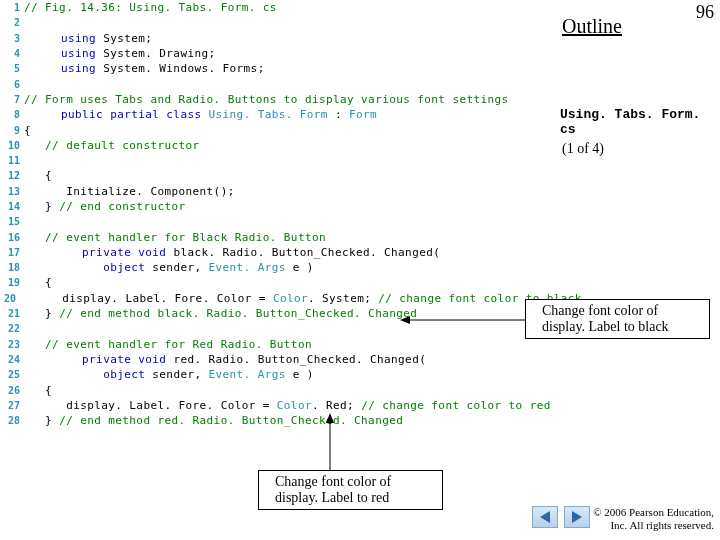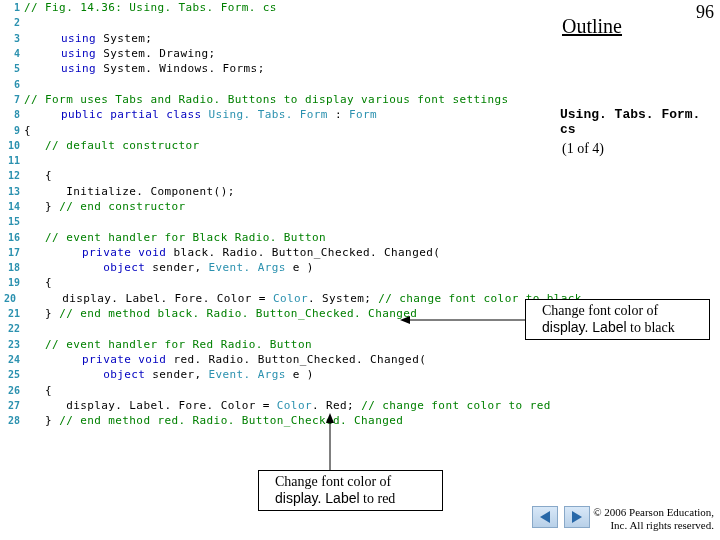--- a/index.html
+++ b/index.html
@@ -10,21 +10,21 @@
   .code { font-family: "Lucida Console", monospace; font-size: 11px; letter-spacing: 0.4px; }
   .c-comment { color: #008000; text-align: right; }
   .c-key { color: #0000c0; margin-left: 37px; }
   .c-type { color: #2b91af; }
   .c-txt { color: #000; }
   .outline { position: absolute; left: 562px; top: 15px; font-family: "Times New Roman", serif; font-size: 20px; text-decoration: underline; }
   .pagenum { position: absolute; right: 6px; top: 2px; font-family: "Times New Roman", serif; font-size: 18px; }
   .filename { position: absolute; left: 560px; top: 107px; font-family: "Courier New", monospace; font-size: 13px; font-weight: bold; }
   .pageof { position: absolute; left: 562px; top: 141px; font-family: "Times New Roman", serif; font-size: 14px; }
   .callout { position: absolute; border: 1px solid #000; background: #fff; padding: 3px 16px; font-family: "Times New Roman", serif; font-size: 14px; }
-  .callout .mono { font-family: Liberation Sans, sans-serif; font-size: 14px; }
+  .callout .mono { font-family: Liberation Serif, serif; font-size: 14px; }
   .arrow { position: absolute; }
   .copyright { position: absolute; right: 6px; bottom: 8px; text-align: right; font-family: "Times New Roman", serif; font-size: 11px; line-height: 13px; margin-top: 45px; }
   .nav { position: absolute; right: 130px; bottom: 12px; display: flex; gap: 6px; }
   .nav-btn { width: 26px; height: 22px; background: linear-gradient(#d8e8f8,#b8d0e8); border: 1px solid #88a8c8; display: flex; align-items: center; justify-content: center; cursor: pointer; }
   .tri-l { width: 0; height: 0; border-top: 6px solid transparent; border-bottom: 6px solid transparent; border-right: 10px solid #2868a8; }
   .tri-r { width: 0; height: 0; border-top: 6px solid transparent; border-bottom: 6px solid transparent; border-left: 10px solid #2868a8; }
 </style>
 </head>
 <body>
 

